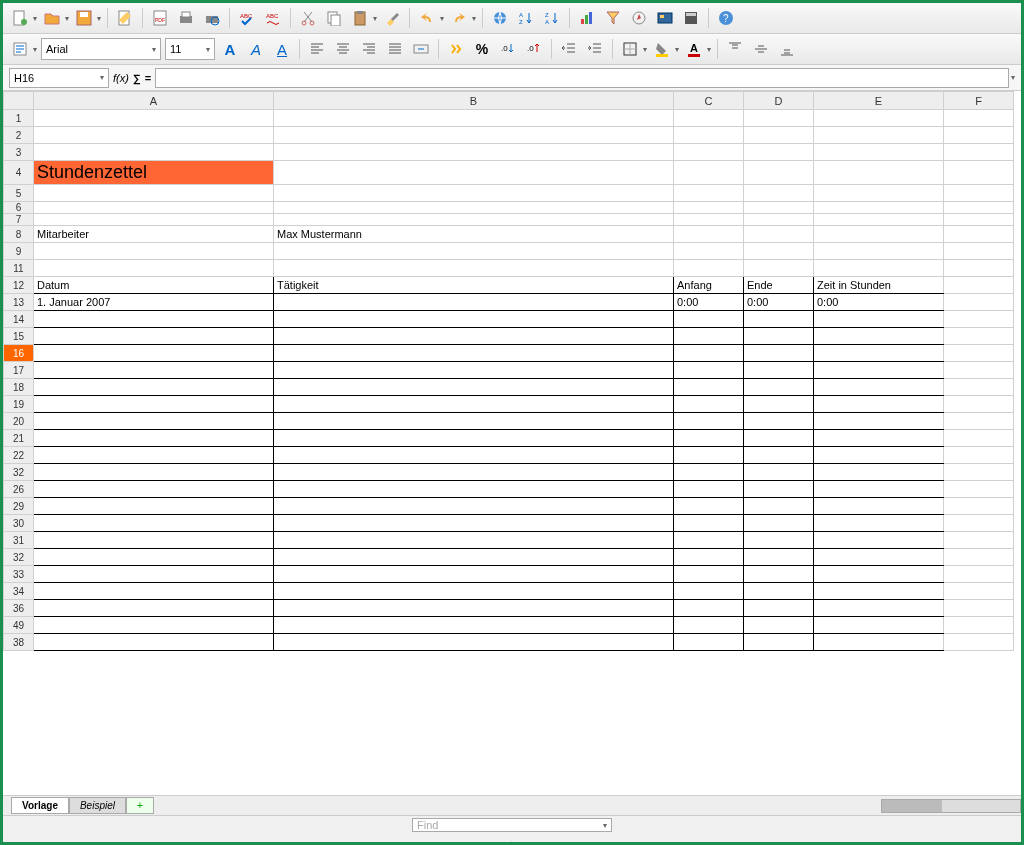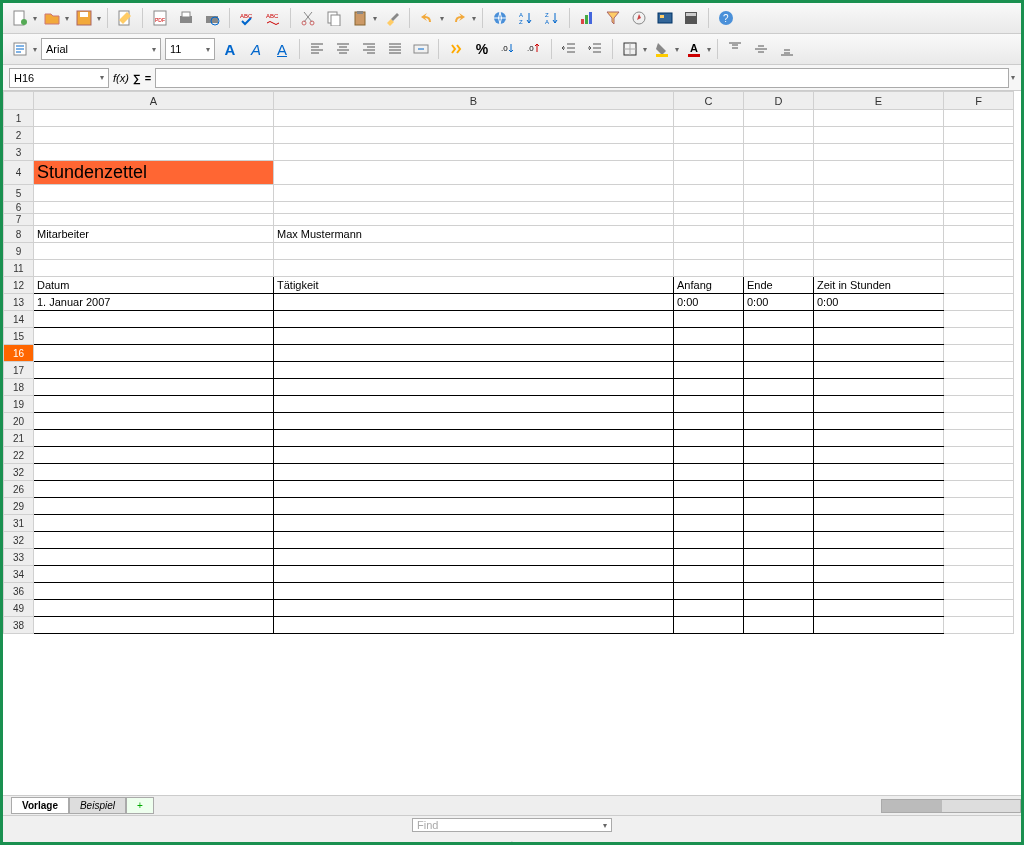--- a/index.html
+++ b/index.html
@@ -549,20 +549,29 @@
         <tr>
           <th class="rowhead">29</th>
           <td class="data-cell" style=""></td>
           <td class="data-cell" style=""></td>
           <td class="data-cell" style=""></td>
           <td class="data-cell" style=""></td>
           <td class="data-cell page-border-r" style=""></td>
           <td class="" style=""></td>
         </tr>
         <tr>
+          <th class="rowhead">30</th>
+          <td class="data-cell" style=""></td>
+          <td class="data-cell" style=""></td>
+          <td class="data-cell" style=""></td>
+          <td class="data-cell" style=""></td>
+          <td class="data-cell page-border-r" style=""></td>
+          <td class="" style=""></td>
+        </tr>
+        <tr>
           <th class="rowhead">31</th>
           <td class="data-cell" style=""></td>
           <td class="data-cell" style=""></td>
           <td class="data-cell" style=""></td>
           <td class="data-cell" style=""></td>
           <td class="data-cell page-border-r" style=""></td>
           <td class="" style=""></td>
         </tr>
         <tr>
           <th class="rowhead">32</th>

